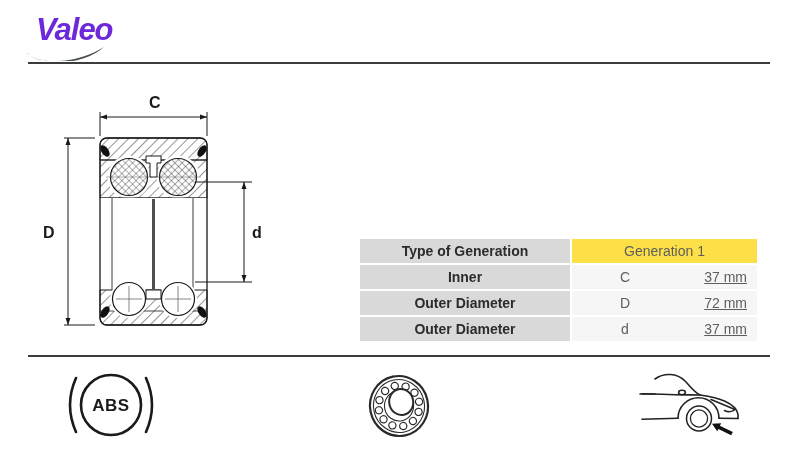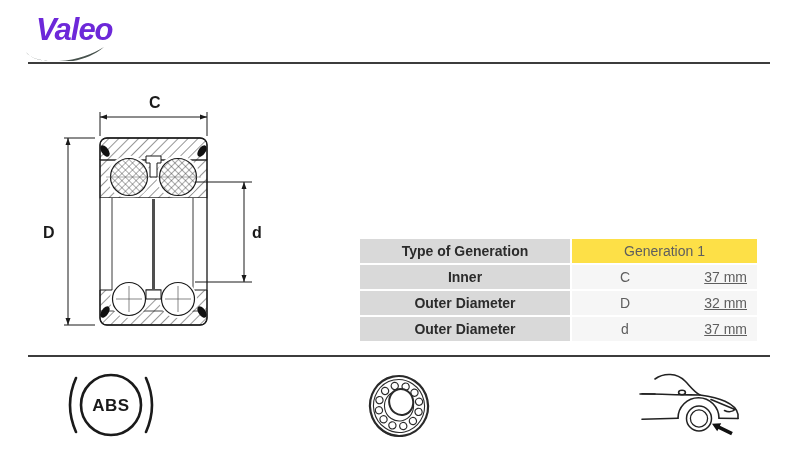--- a/index.html
+++ b/index.html
@@ -129,21 +129,21 @@
       <div class="cell-label">Inner</div>
       <div class="cell-right vals">
         <span class="sym">C</span>
         <span class="val">37 mm</span>
       </div>
     </div>
     <div class="spec-row">
       <div class="cell-label">Outer Diameter</div>
       <div class="cell-right vals">
         <span class="sym">D</span>
-        <span class="val">32 mm</span>
+        <span class="val">72 mm</span>
       </div>
     </div>
     <div class="spec-row">
       <div class="cell-label">Outer Diameter</div>
       <div class="cell-right vals">
         <span class="sym">d</span>
         <span class="val">37 mm</span>
       </div>
     </div>
   </div>

